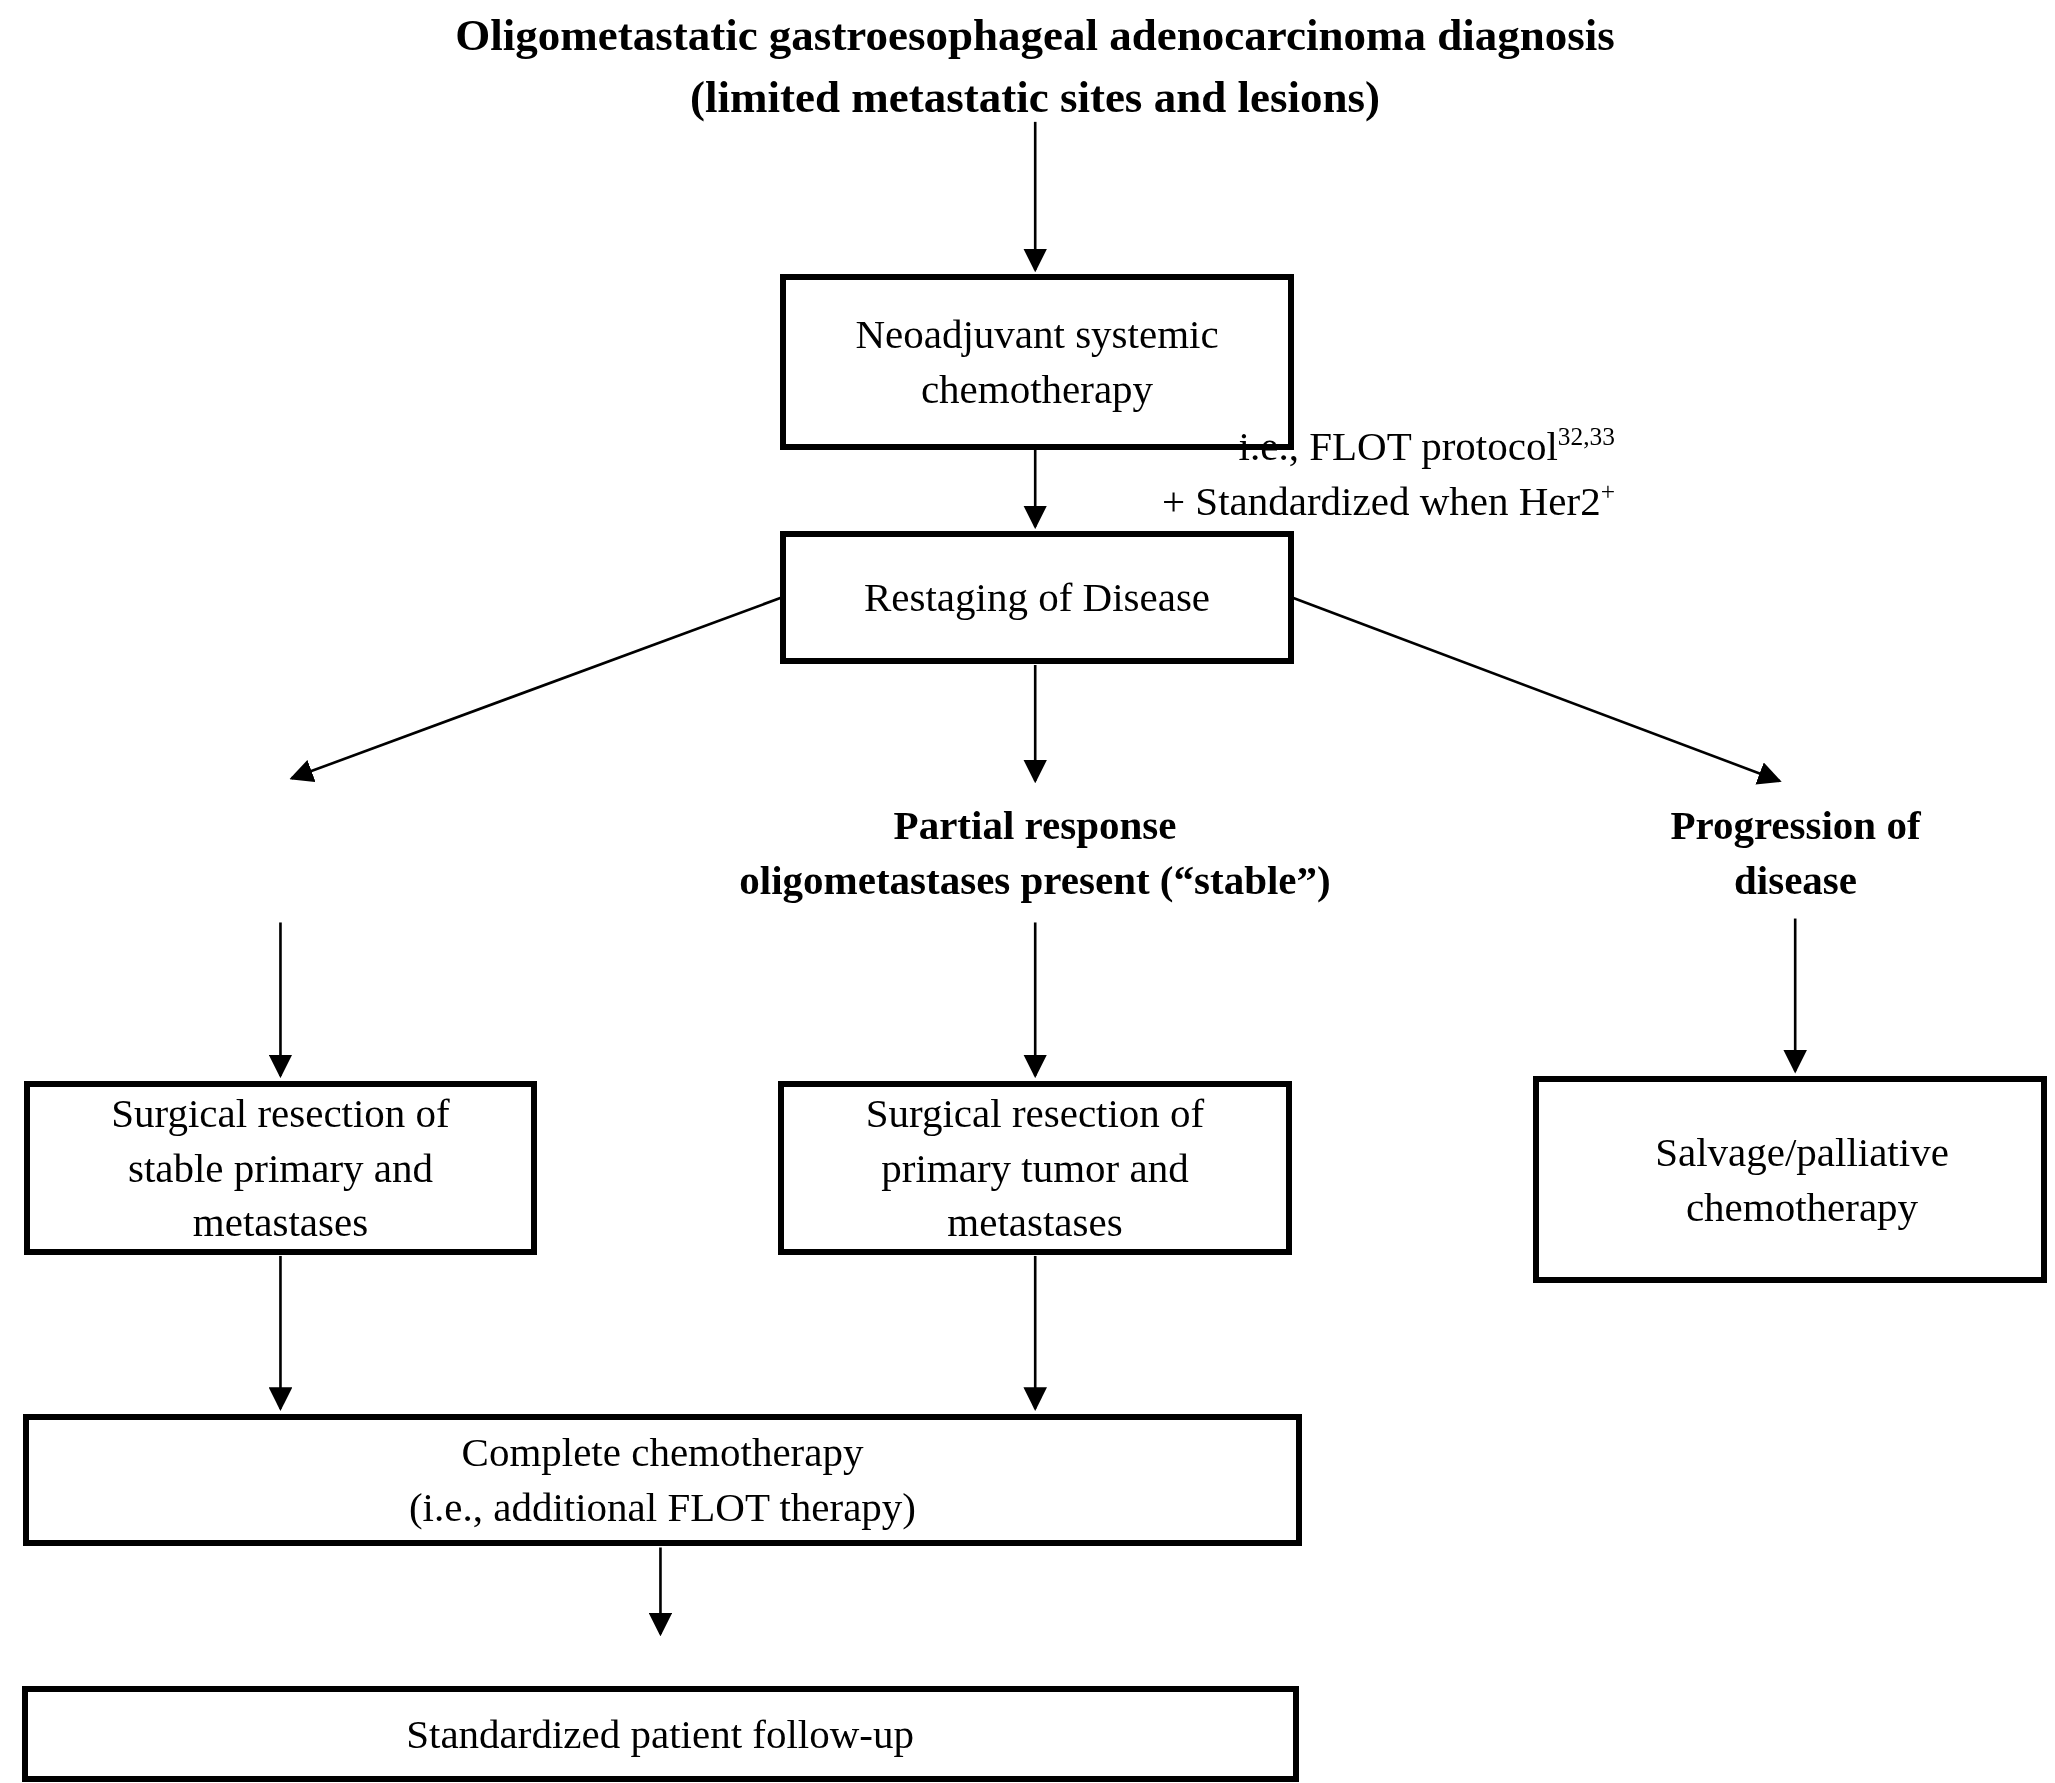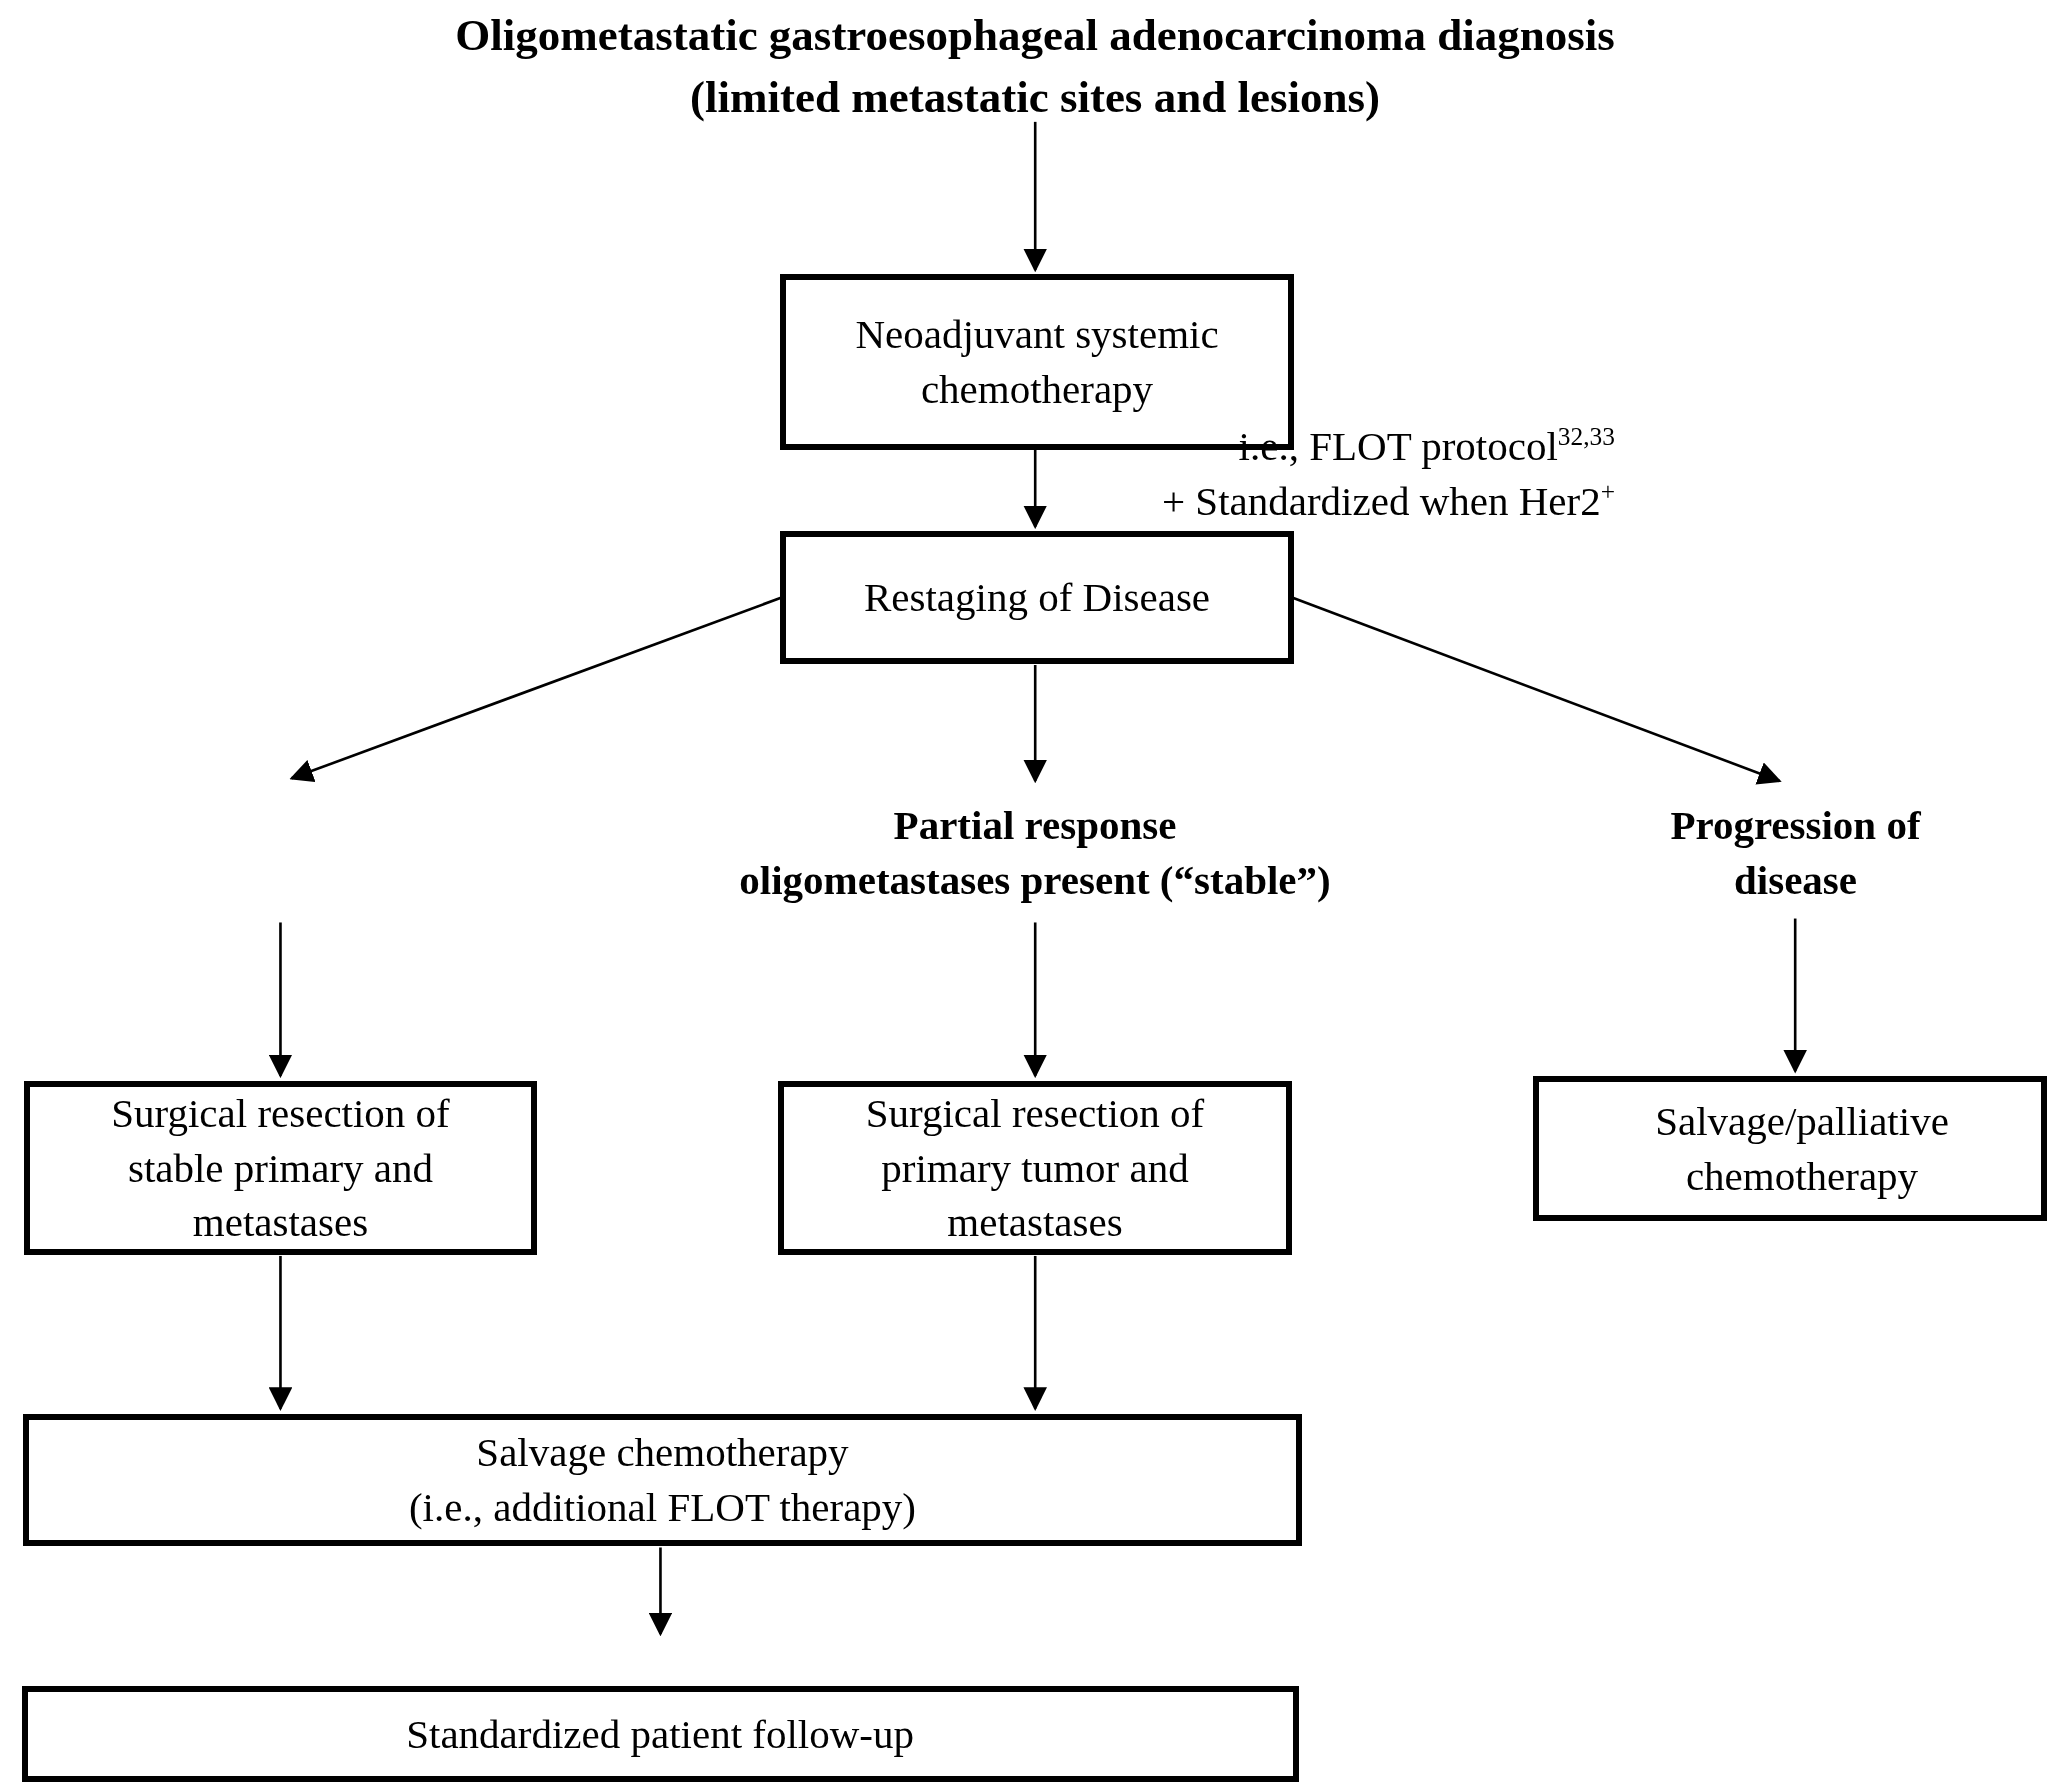--- a/index.html
+++ b/index.html
@@ -42,21 +42,21 @@
     position: absolute; left: 1084px; top: 419px; width: 531px;
     text-align: right; font-size: 41px;
   }
   .annotation .line { white-space: nowrap; line-height: 1.34; }
   .annotation sup { font-size: 0.62em; line-height: 0; }
 
   .box-neoadjuvant { left: 780px; top: 274px;  width: 514px;  height: 176px; }
   .box-restaging   { left: 780px; top: 531px;  width: 514px;  height: 133px; }
   .box-surg-left   { left: 24px;   top: 1081px; width: 513px;  height: 174px; }
   .box-surg-mid    { left: 778px; top: 1081px; width: 514px;  height: 174px; }
-  .box-salvage     { left: 1533px; top: 1076px; width: 514px;  height: 145px; padding-left: 24px; }
+  .box-salvage     { left: 1533px; top: 1076px; width: 514px;  height: 207px; padding-left: 24px; }
   .box-adjuvant    { left: 23px;   top: 1414px; width: 1279px; height: 132px; }
   .box-followup    { left: 21.6px;   top: 1639px; width: 1277px; height: 96px; margin-top: 47px; }
 </style>
 </head>
 <body>
 
 <div id="canvas">
 
   <svg id="arrow-layer" width="2056" height="1784" viewBox="0 0 3138 2723">
     <defs>
@@ -118,21 +118,21 @@
     <div class="line">primary tumor and</div>
     <div class="line">metastases</div>
   </div>
 
   <div class="flow-box box-salvage">
     <div class="line">Salvage/palliative</div>
     <div class="line">chemotherapy</div>
   </div>
 
   <div class="flow-box box-adjuvant">
-    <div class="line">Salvage chemotherapy</div>
+    <div class="line">Complete chemotherapy</div>
     <div class="line">(i.e., additional FLOT therapy)</div>
   </div>
 
   <div class="flow-box box-followup">
     <div class="line">Standardized patient follow-up</div>
   </div>
 
 </div>
 
 

